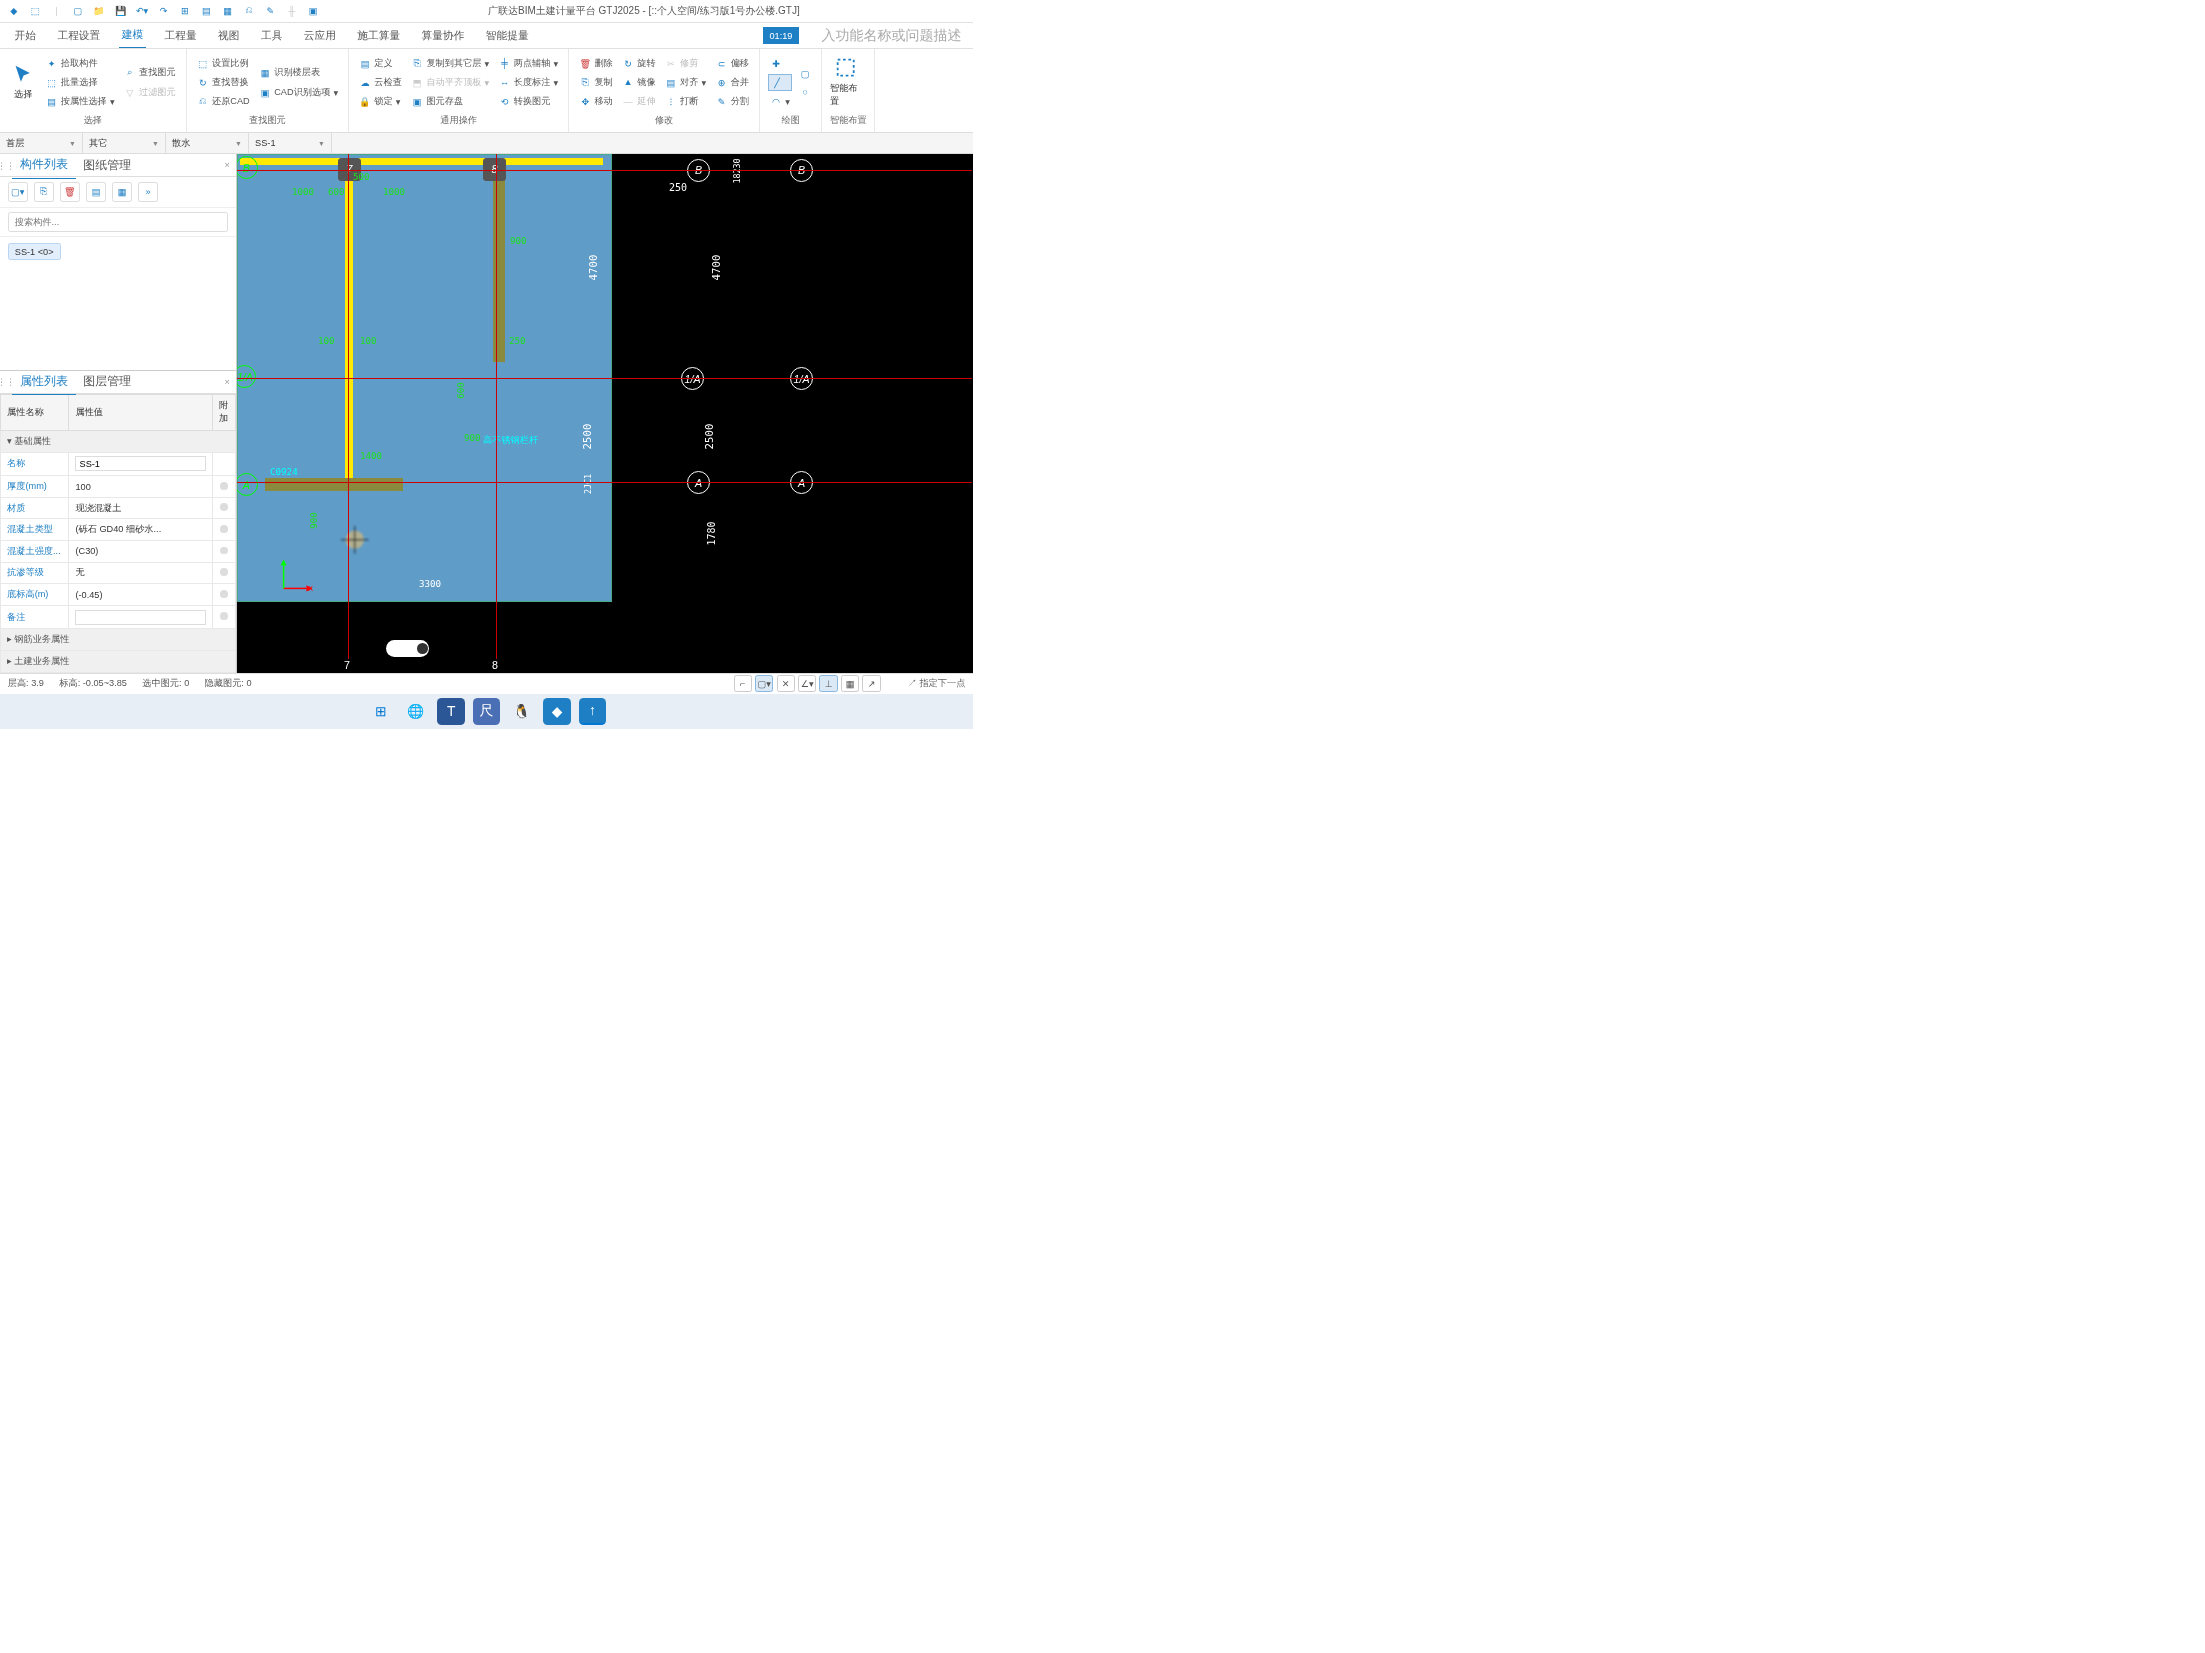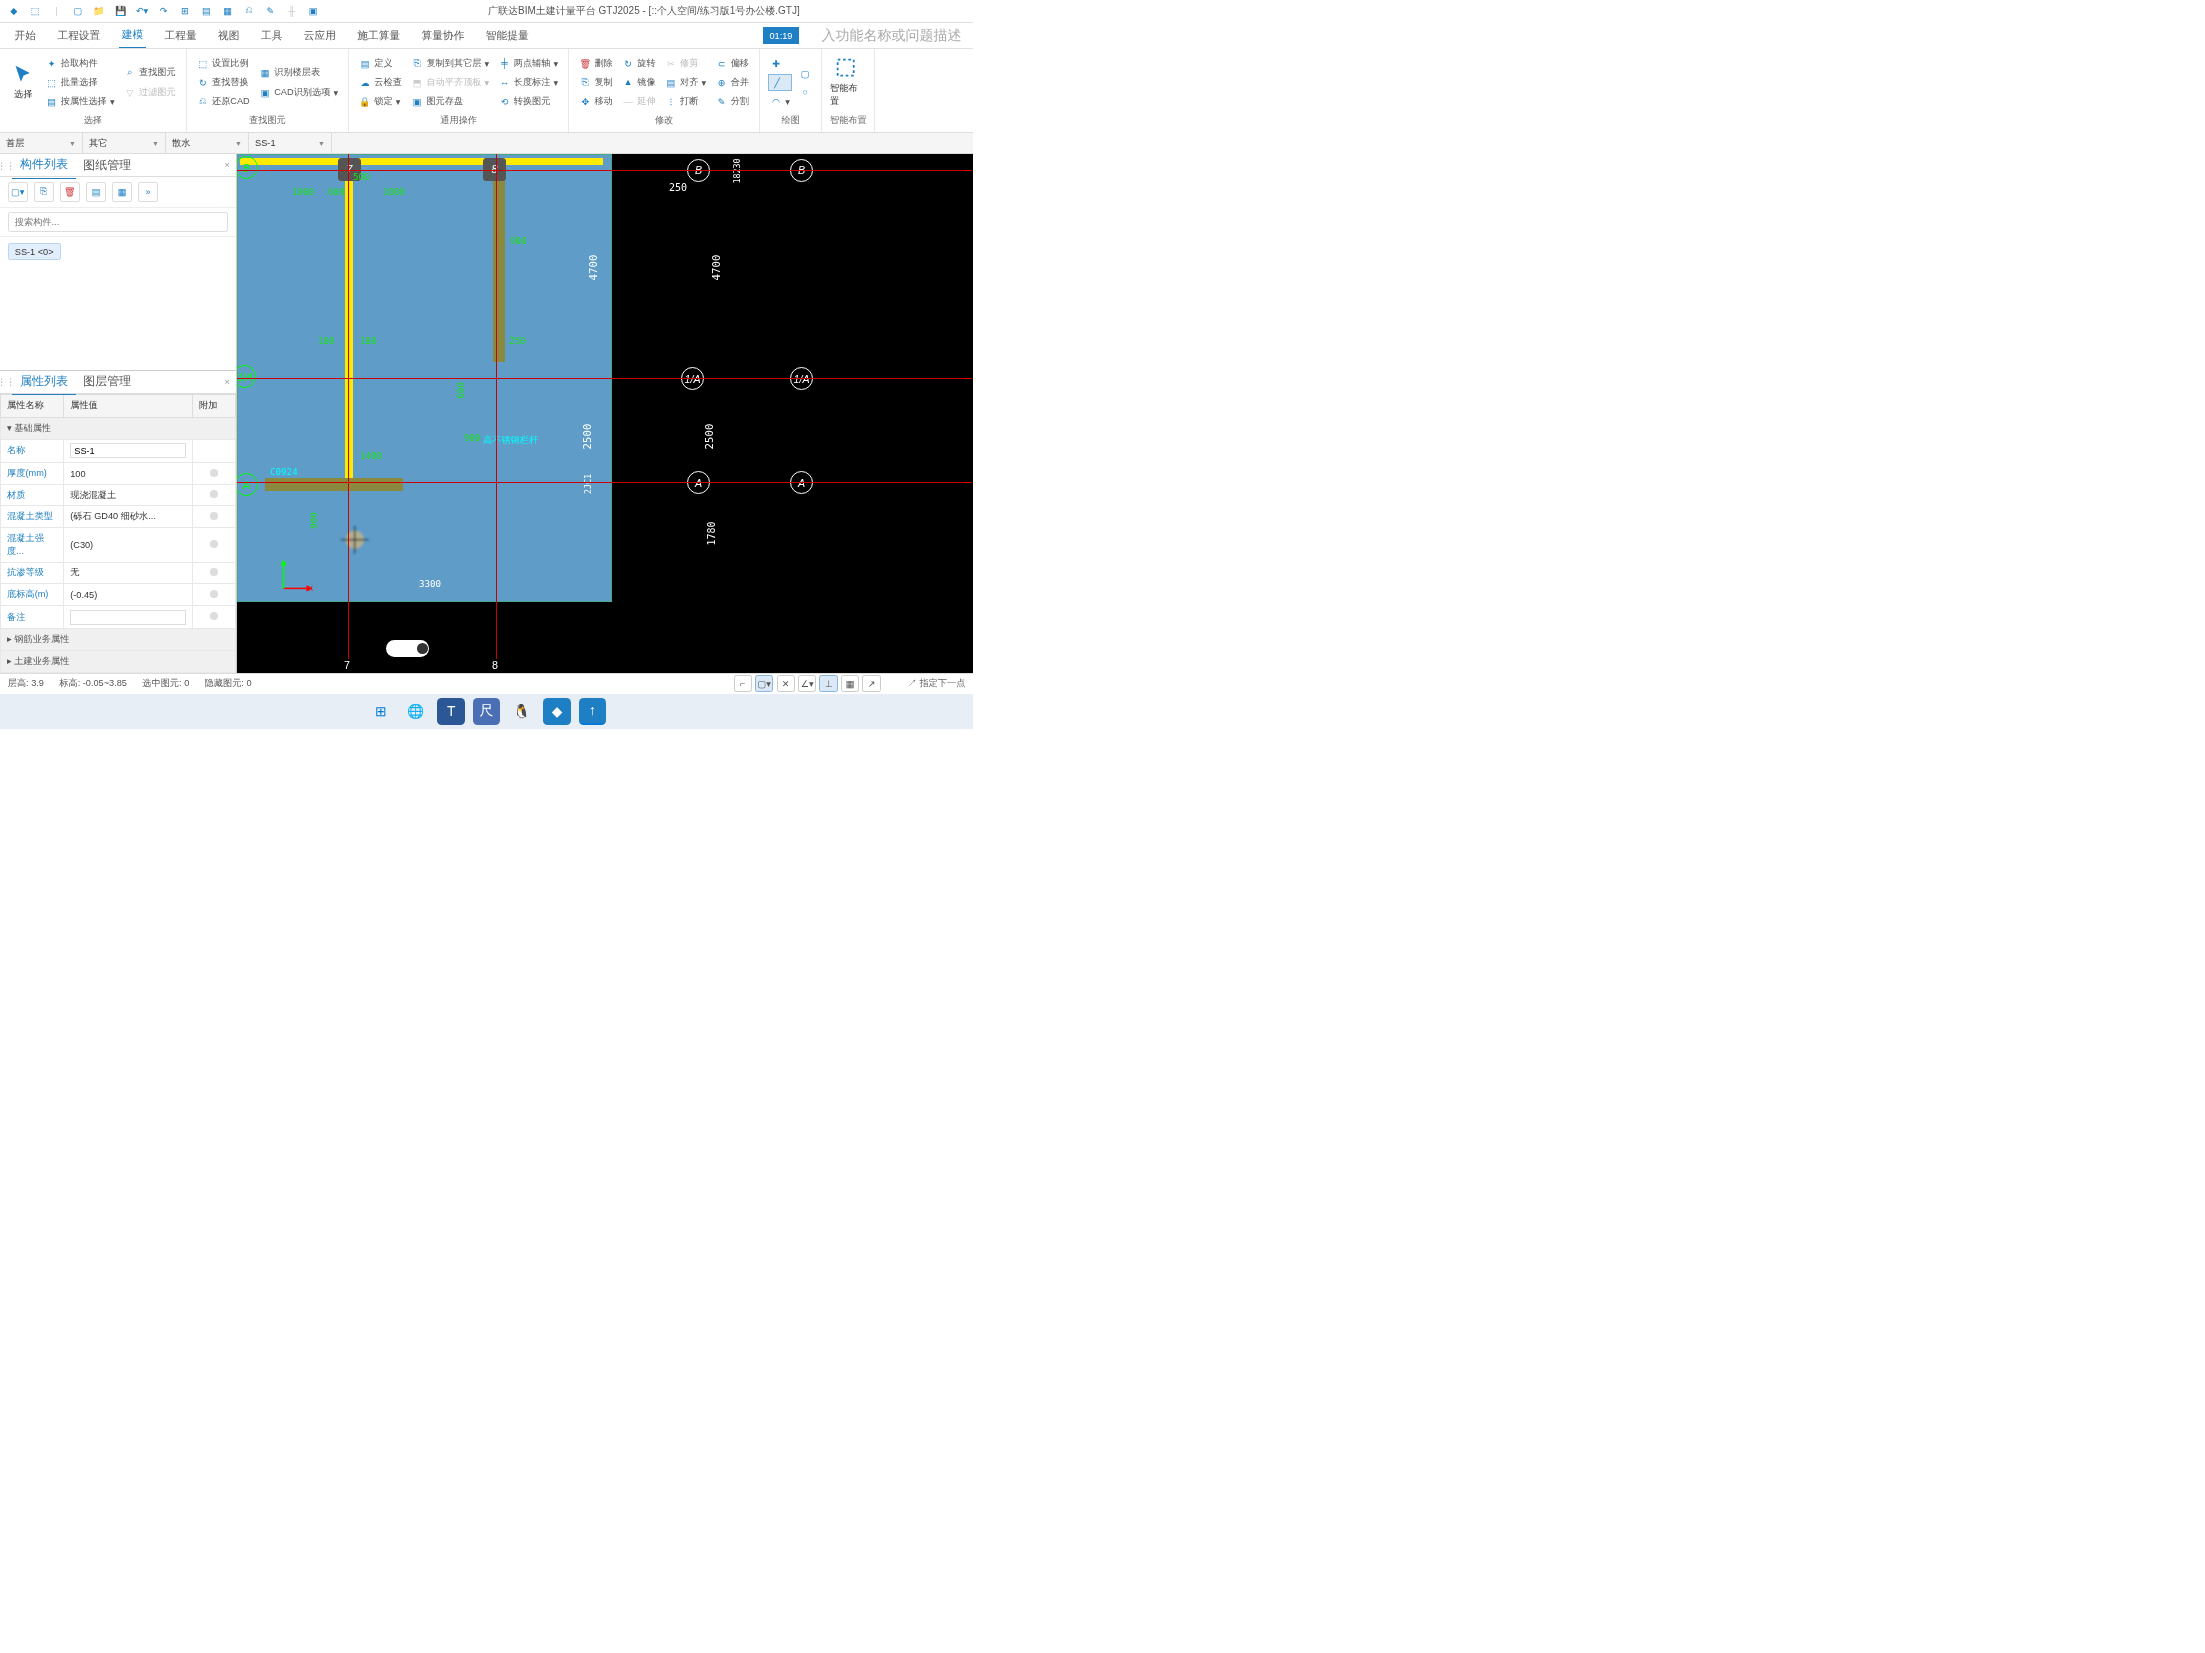--- a/index.html
+++ b/index.html
@@ -55,21 +55,21 @@
 
 
 .props-panel { border-top: 1.5px solid #ccc; }
 .props-table { width: 100%; border-collapse: collapse; }
 .props-table th { background: #f5f5f5; padding: 4.6px 6.1px; font-size: 9.2px; font-weight: normal; text-align: left; border: 0.8px solid #ddd; }
 .props-table td { padding: 3.8px 6.1px; font-size: 9.2px; border: 0.8px solid #e8e8e8; color: #1e7fc4; }
 .props-table td.val { color: #333; }
 .props-table td.val input { border:0.8px solid #ddd; width: 100%; padding: 1.5px 3.1px; font-size:9.2px; }
 .props-group { background: #f0f0f0; color: #555 !important; }
 .props-group td { color:#555 !important; }
-.attach-col { width: 43px; text-align:center; }
+.attach-col { width: 23px; text-align:center; }
 .attach-dot { width:7.7px; height:7.7px; border-radius:50%; background:#ddd; display:inline-block; }
 
 
 .canvas { flex: 1; position: relative; background: #000; overflow: hidden; }
 .canvas .blueprint { position:absolute; left: 0; top: 0; width: 375px; height: 448px; background: #5f9cc8; border: 0.8px solid #4a8; }
 .canvas .dim { position:absolute; color: #1de01d; font-size: 9.2px; font-family: monospace; }
 .canvas .dim.white { color:#fff; }
 .canvas .dim.cyan { color:#0ff; }
 .canvas .grid-marker { position:absolute; width: 23px; height: 23px; border: 1.5px solid #0f0; border-radius: 50%; display:flex; align-items:center; justify-content:center; color:#0f0; font-size:10.7px; font-style:italic; }
 .canvas .grid-marker.white { border-color:#fff; color:#fff; }

